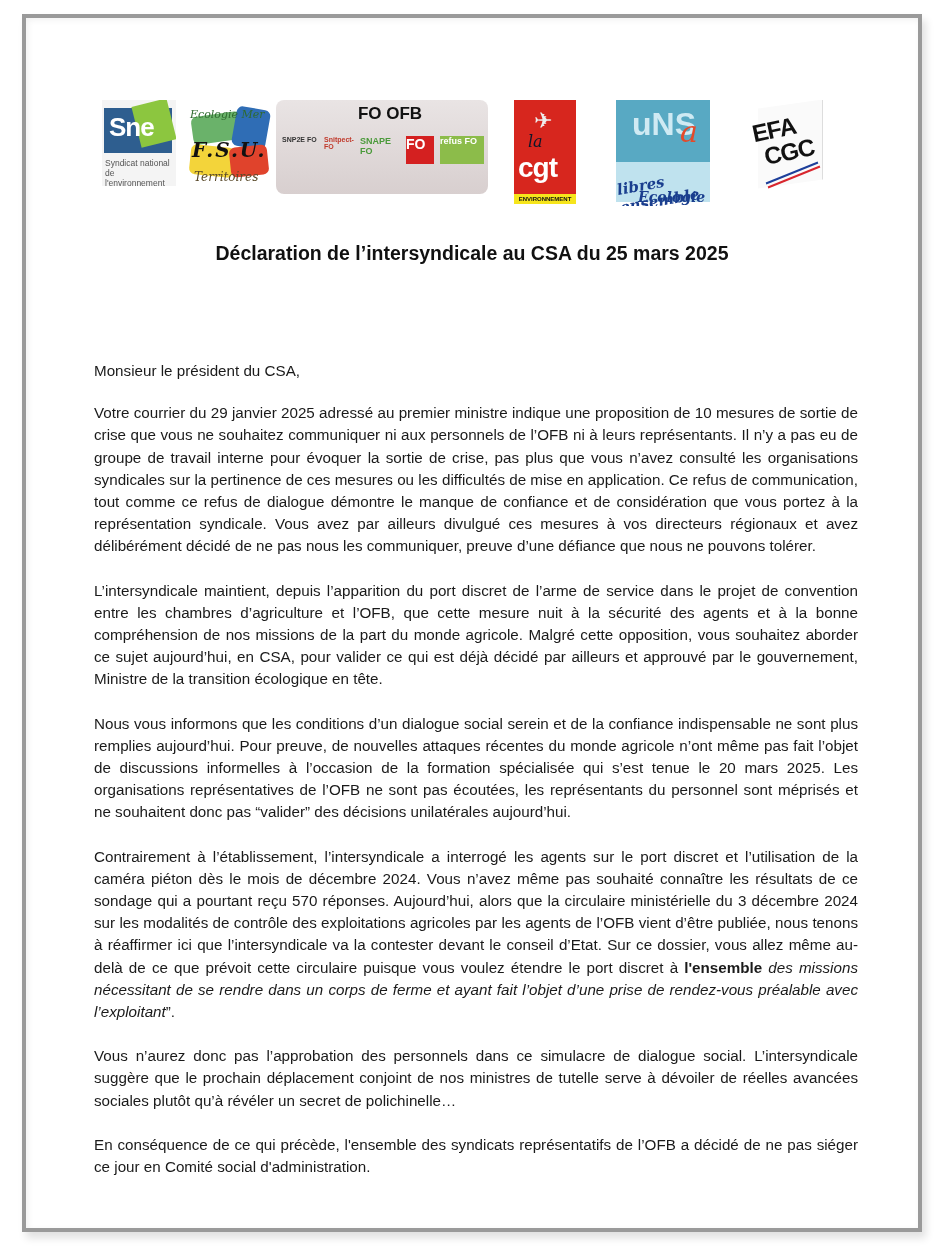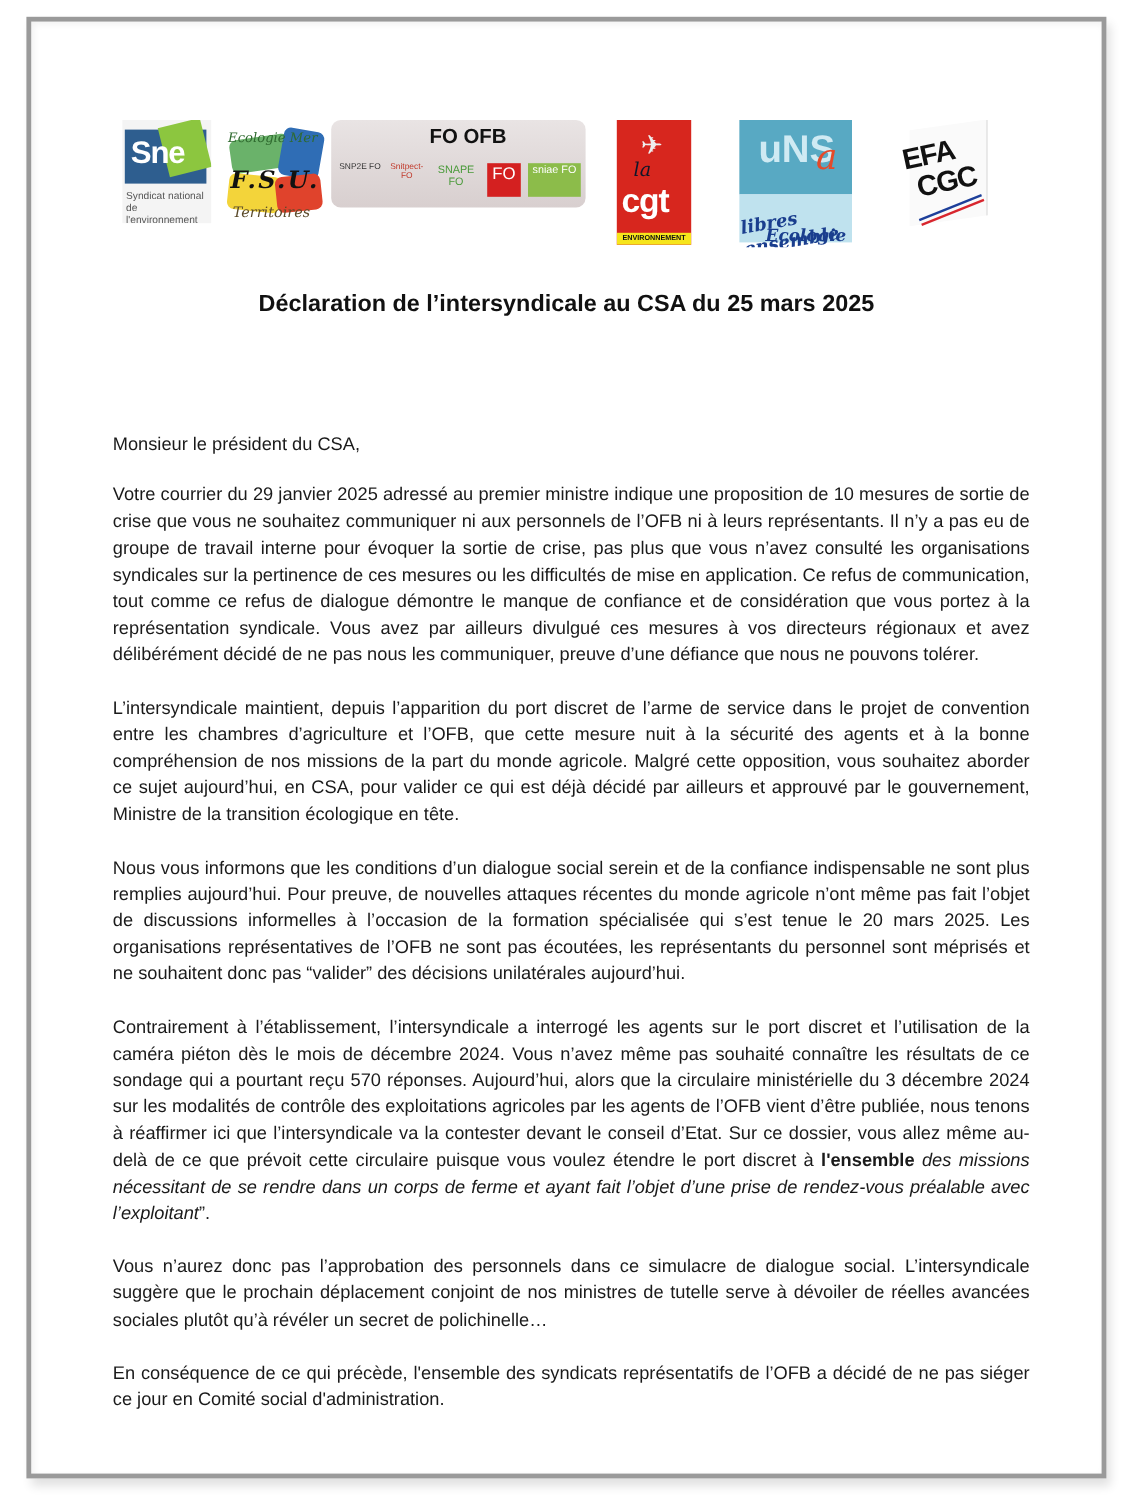--- a/index.html
+++ b/index.html
@@ -26,23 +26,23 @@
   .fsu { left: 160px; top: 82px; width: 86px; height: 90px; }
   .fsu .p1 { position: absolute; left: 6px; top: 14px; width: 50px; height: 28px; background: #6ab26a; transform: rotate(-8deg); border-radius: 6px; }
   .fsu .p2 { position: absolute; left: 48px; top: 8px; width: 34px; height: 40px; background: #2f6db5; transform: rotate(10deg); border-radius: 6px; }
   .fsu .p3 { position: absolute; left: 4px; top: 46px; width: 44px; height: 30px; background: #f3d43a; transform: rotate(6deg); border-radius: 6px; }
   .fsu .p4 { position: absolute; left: 44px; top: 46px; width: 38px; height: 30px; background: #e0432c; transform: rotate(-6deg); border-radius: 6px; }
   .fsu .t1 { position: absolute; left: 4px; top: 8px; font-size: 11px; font-style: italic; color: #2f6a2f; font-family: "DejaVu Serif", serif; }
   .fsu .t2 { position: absolute; left: 6px; top: 38px; font-size: 20px; font-weight: bold; font-style: italic; color: #111; font-family: "DejaVu Serif", serif; letter-spacing: 2px; }
   .fsu .t3 { position: absolute; left: 8px; top: 70px; font-size: 12px; font-style: italic; color: #5a4a2a; font-family: "DejaVu Serif", serif; }
 
   
-  .fo { left: 250px; top: 82px; width: 212px; height: 73px; background: linear-gradient(#e9e4e4, #d8cfcf); border-radius: 8px; }
+  .fo { left: 250px; top: 82px; width: 212px; height: 94px; background: linear-gradient(#e9e4e4, #d8cfcf); border-radius: 8px; }
   .fo .title { position: absolute; left: 8px; top: 4px; font-size: 17px; font-weight: bold; color: #111; }
-  .fo .sub { position: absolute; top: 36px; height: 28px; font-size: 7px; font-weight: normal; text-align: center; }
+  .fo .sub { position: absolute; top: 36px; height: 28px; font-size: 7px; font-weight: bold; }
   .fo .s1 { left: 6px; width: 36px; color: #333; }
   .fo .s2 { left: 48px; width: 30px; color: #c0392b; }
   .fo .s3 { left: 84px; width: 40px; color: #4a9a3a; font-size: 9px; }
   .fo .s4 { left: 130px; width: 28px; color: #fff; background: #d42020; font-size: 14px; }
   .fo .s5 { left: 164px; width: 44px; color: #fff; background: #8cbc4a; font-size: 9px; }
 
   
   .cgt { left: 488px; top: 82px; width: 62px; height: 104px; background: #d7261e; }
   .cgt .bird { position: absolute; left: 20px; top: 8px; font-size: 22px; color: #eee; }
   .cgt .la { position: absolute; left: 14px; top: 32px; font-size: 16px; font-style: italic; color: #0f172a; font-family: "DejaVu Serif", serif; }
@@ -98,21 +98,21 @@
       <div class="t1">Ecologie Mer</div>
       <div class="t2">F.S.U.</div>
       <div class="t3">Territoires</div>
     </div>
     <div class="logo fo">
       <div class="title">FO OFB</div>
       <div class="sub s1">SNP2E FO</div>
       <div class="sub s2">Snitpect-FO</div>
       <div class="sub s3">SNAPE FO</div>
       <div class="sub s4">FO</div>
-      <div class="sub s5">sniae FO</div>
+      <div class="sub s5">refus FO</div>
     </div>
     <div class="logo cgt">
       <div class="bird">✈</div>
       <div class="la">la</div>
       <div class="word">cgt</div>
       <div class="env">ENVIRONNEMENT</div>
     </div>
     <div class="logo unsa">
       <div class="top"></div>
         <div class="bot"></div>

